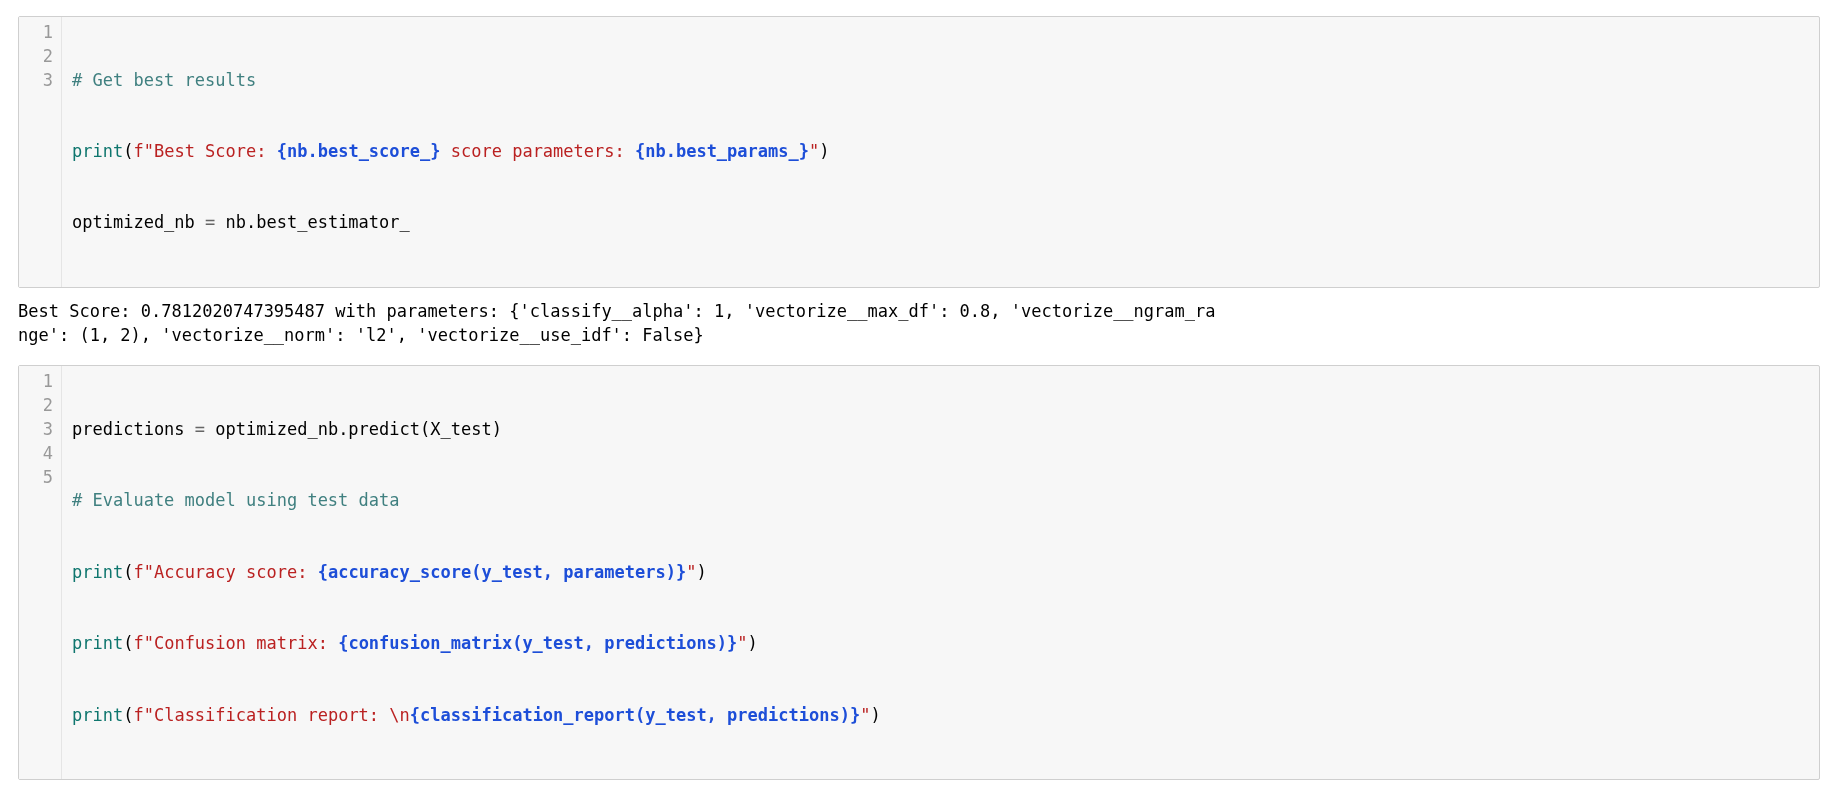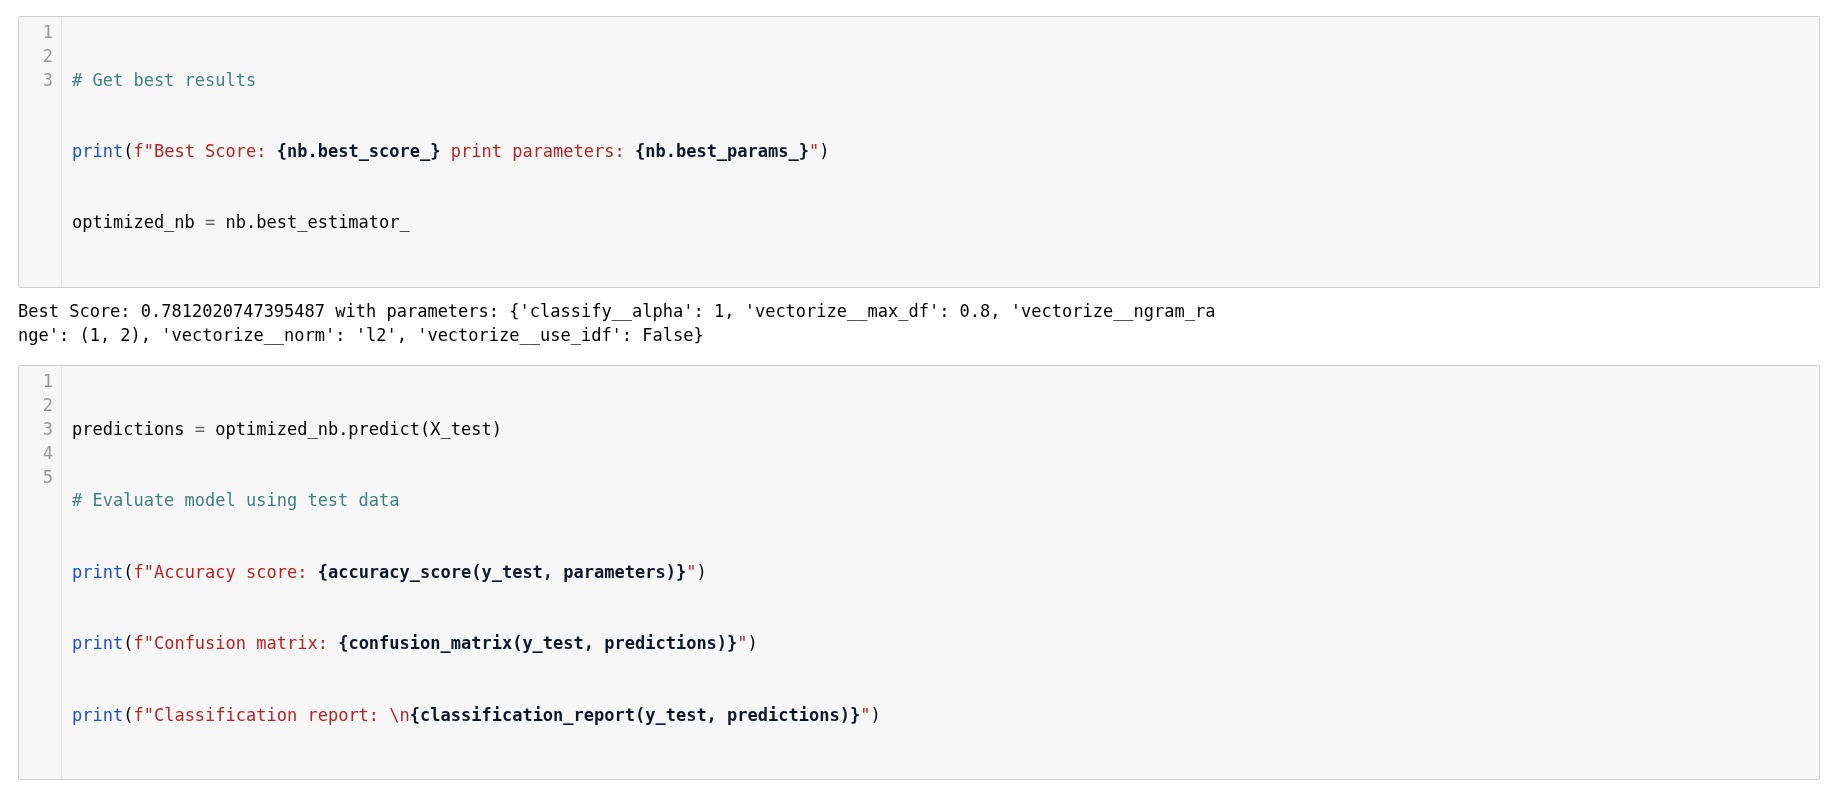--- a/index.html
+++ b/index.html
@@ -43,40 +43,40 @@
   }
   .code .line { white-space: pre; }
   .output {
     white-space: pre;
     margin: 4px 0 18px 0;
     font-family: inherit;
     font-size: inherit;
   }
   
   .c1 { color: #408080; }   
-  .nb { color: #1d4ed8; }     
+  .nb { color: #0f766e; }     
   .s  { color: #BA2121; }                        
-  .si { color: #0f172a; font-weight: bold; }     
+  .si { color: #1d4ed8; font-weight: bold; }     
   .op { color: #666666; }                        
   .sa { color: #BA2121; }                           
 </style>
 </head>
 <body>
 
 <div class="wrap">
 
   <div class="code-cell">
     <div class="gutter">
       <div>1</div>
       <div>2</div>
       <div>3</div>
     </div>
     <div class="code">
       <div class="line"><span class="c1"># Get best results</span></div>
-      <div class="line"><span class="nb">print</span>(<span class="sa">f</span><span class="s">"Best Score: </span><span class="si">{nb.best_score_}</span><span class="s"> print parameters: </span><span class="si">{nb.best_params_}</span><span class="s">"</span>)</div>
+      <div class="line"><span class="nb">print</span>(<span class="sa">f</span><span class="s">"Best Score: </span><span class="si">{nb.best_score_}</span><span class="s"> score parameters: </span><span class="si">{nb.best_params_}</span><span class="s">"</span>)</div>
       <div class="line"><span>optimized_nb </span><span class="op">=</span><span> nb.best_estimator_</span></div>
     </div>
   </div>
 
   <div class="output">Best Score: 0.7812020747395487 with parameters: {'classify__alpha': 1, 'vectorize__max_df': 0.8, 'vectorize__ngram_ra
 nge': (1, 2), 'vectorize__norm': 'l2', 'vectorize__use_idf': False}</div>
 
   <div class="code-cell">
     <div class="gutter">
       <div>1</div>

